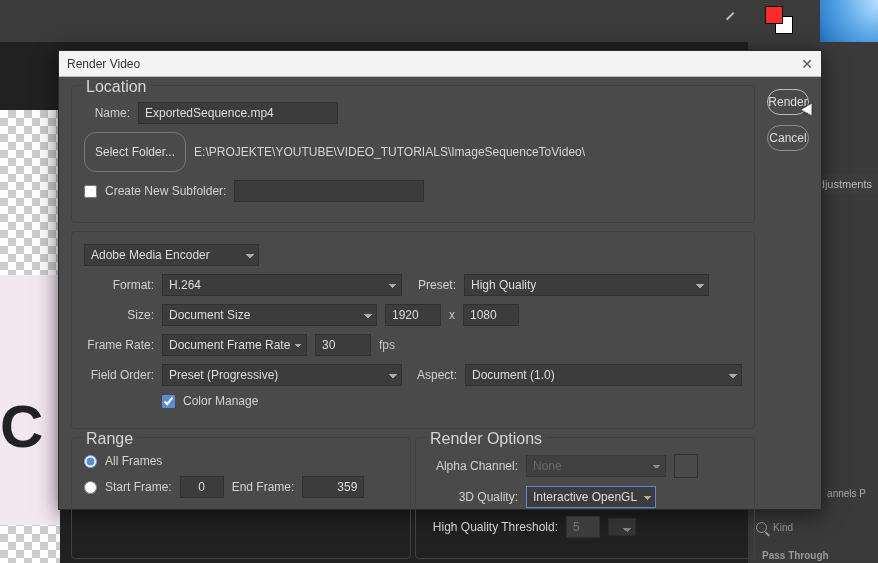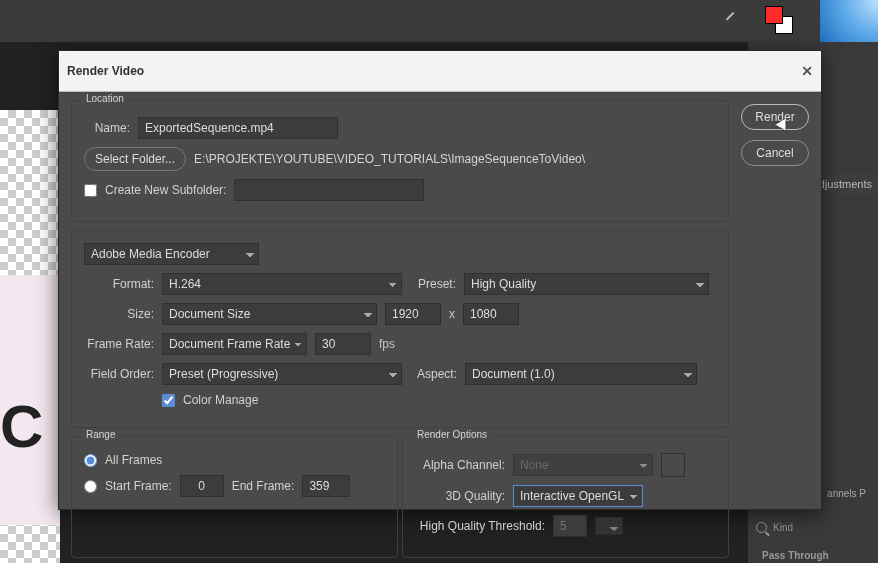--- a/index.html
+++ b/index.html
@@ -18,43 +18,43 @@
   .bg-kind{position:absolute;left:756px;top:522px;display:flex;align-items:flex-end;gap:6px;font-size:10px;color:#999;}
   .bg-pass{position:absolute;left:762px;top:550px;font-size:10px;color:#999;font-weight:bold;}
   .bg-canvas{position:absolute;top:110px;left:0;width:60px;bottom:0;
              background-image:linear-gradient(45deg,#ccc 25%,transparent 25%),linear-gradient(-45deg,#ccc 25%,transparent 25%),linear-gradient(45deg,transparent 75%,#ccc 75%),linear-gradient(-45deg,transparent 75%,#ccc 75%);
              background-size:16px 16px;background-position:0 0,0 8px,8px -8px,-8px 0;background-color:#fff;}
   .bg-pink{position:absolute;top:275px;left:0;width:60px;height:250px;background:#f4e8f0;}
   .bg-letter{position:absolute;top:392px;left:0;font-size:60px;font-weight:900;color:#222;font-family:Impact,Charcoal,sans-serif;}
 
   
   .dialog{position:absolute;left:58px;top:50px;width:764px;height:460px;background:#4a4a4a;border:1px solid #2a2a2a;box-shadow:0 4px 20px rgba(0,0,0,.6);}
-  .titlebar{height:41px;background:#f3f3f3;color:#333;display:flex;align-items:center;padding:0 8px;font-size:12px;border-bottom:1px solid #bbb;font-weight:bold;}
+  .titlebar{height:26px;background:#f3f3f3;color:#333;display:flex;align-items:center;padding:0 8px;font-size:12px;border-bottom:1px solid #bbb;}
   .titlebar .x{margin-left:auto;font-size:14px;color:#555;cursor:pointer;}
   .body{padding:8px 12px;display:flex;gap:12px;height:calc(100% - 25px);}
 
   .left{flex:1;}
   .right{width:68px;display:flex;flex-direction:column;gap:10px;padding-top:4px;}
   .pill{height:26px;border:1px solid #8e8e8e;border-radius:13px;background:#4a4a4a;color:#ddd;display:flex;align-items:center;justify-content:center;font-size:12px;cursor:pointer;}
   .pill.primary{border-color:#bcbcbc;}
   .cursor-arrow{position:absolute;width:0;height:0;border-left:6px solid transparent;border-right:6px solid transparent;border-top:10px solid #fff;transform:rotate(-30deg);filter:drop-shadow(0 0 1px #000);}
 
   fieldset{border:1px solid #404040;border-radius:4px;padding:16px 12px 12px;margin-bottom:8px;position:relative;}
-  legend{position:absolute;top:-8px;left:10px;background:#4a4a4a;padding:0 4px;font-size:10px;color:#d6d6d6;}
+  legend{position:absolute;top:-8px;left:10px;background:#4a4a4a;padding:0 4px;font-size:16px;color:#d6d6d6;}
 
   .row{display:flex;align-items:center;gap:8px;margin-bottom:8px;}
   .lbl{text-align:right;color:#d0d0d0;}
   .lbl.w70{width:70px;}
   .lbl.w46{width:46px;}
 
   .tf,.sel{height:22px;background:#3c3c3c;border:1px solid #303030;color:#ddd;padding:0 6px;font-size:12px;}
   .tf{ }
   .sel{appearance:none;position:relative;padding-right:16px;background-image:linear-gradient(45deg,transparent 50%,#aaa 50%),linear-gradient(-45deg,transparent 50%,#aaa 50%);background-position:right 8px top 9px,right 4px top 9px;background-size:4px 4px;background-repeat:no-repeat;}
   .sel.blue{border:1px solid #5a8bd6;}
-  .btn{height:24px;padding:0 10px;background:#4a4a4a;border:1px solid #787878;border-radius:12px;color:#ddd;font-size:12px;cursor:pointer;}
+  .btn{height:40px;padding:0 10px;background:#4a4a4a;border:1px solid #787878;border-radius:12px;color:#ddd;font-size:12px;cursor:pointer;}
   .chk,.rad{width:13px;height:13px;accent-color:#5a8bd6;}
   .disabled{color:#777;}
   .path{font-size:12px;color:#d4d4d4;}
 
   .enc{border:1px solid #404040;border-radius:4px;padding:12px;margin-bottom:8px;}
   .xsym{color:#c7c7c7;}
   .twoCol{display:flex;gap:4px;}
   .twoCol>fieldset{flex:1;}
   .fps{color:#c7c7c7;}
   .swatch-box{width:24px;height:24px;border:1px solid #303030;background:#4a4a4a;}
@@ -130,41 +130,41 @@
         <div class="row">
           <span class="lbl w70">Frame Rate:</span>
           <select class="sel" style="width:145px"><option>Document Frame Rate</option></select>
           <input class="tf" style="width: 56px;" value="30">
           <span class="fps">fps</span>
         </div>
         <div class="row">
           <span class="lbl w70">Field Order:</span>
           <select class="sel" style="width:240px"><option>Preset (Progressive)</option></select>
           <span class="lbl" style="width:47px">Aspect:</span>
-          <select class="sel" style="width:232px"><option>Document (1.0)</option></select>
+          <select class="sel" style="width:277px"><option>Document (1.0)</option></select>
         </div>
         <div class="row" style="margin-left:78px">
           <input type="checkbox" class="chk" checked="" style="">
           <span>Color Manage</span>
         </div>
       </div>
 
       <div class="twoCol">
         <fieldset>
           <legend>Range</legend>
           <div class="row">
             <input type="radio" name="rng" class="rad" checked="" style="">
             <span>All Frames</span>
           </div>
           <div class="row">
             <input type="radio" name="rng" class="rad" style="">
             <span>Start Frame:</span>
             <input class="tf" style="width: 44px; text-align: center;" value="0">
             <span>End Frame:</span>
-            <input class="tf" style="width: 48px; text-align: left;" value="359">
+            <input class="tf" style="width: 62px; text-align: right;" value="359">
           </div>
         </fieldset>
 
         <fieldset>
           <legend>Render Options</legend>
           <div class="row disabled">
             <span class="lbl" style="width:90px">Alpha Channel:</span>
             <select class="sel" style="width:140px;color:#777" disabled=""><option>None</option></select>
             <div class="swatch-box"></div>
           </div>

